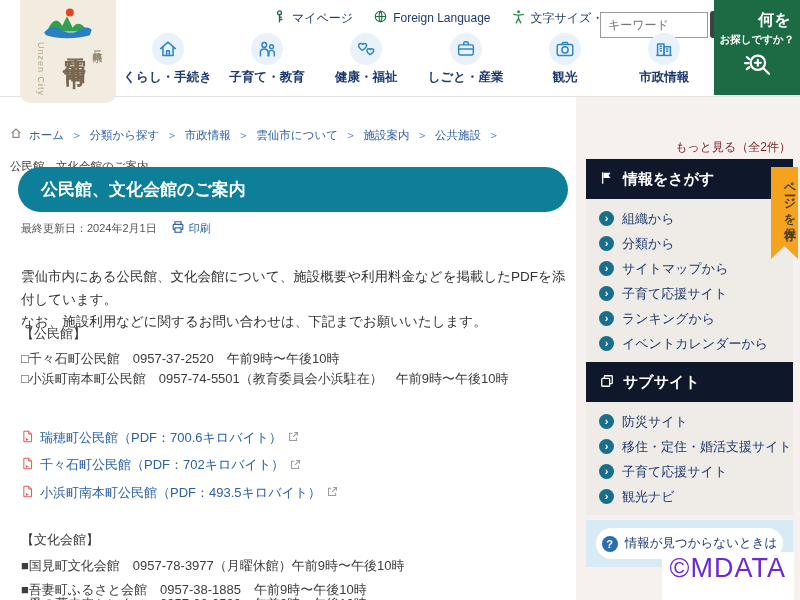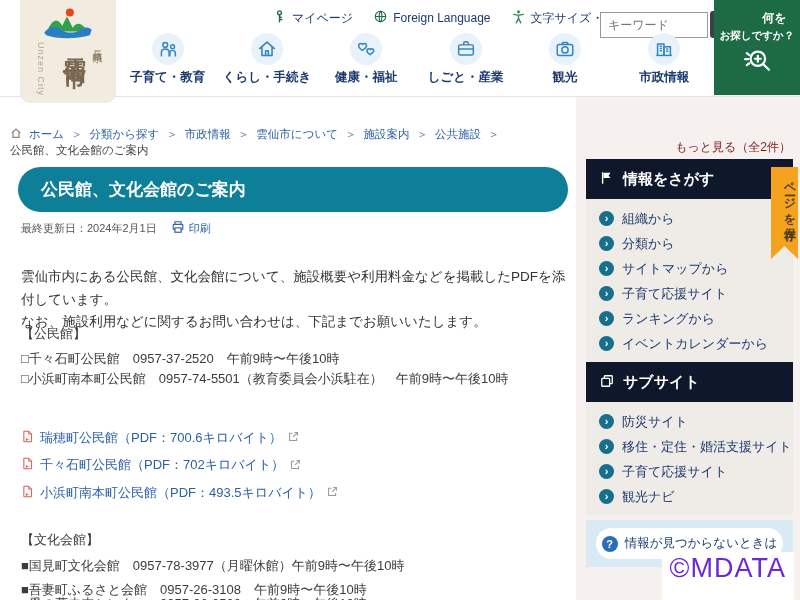--- a/index.html
+++ b/index.html
@@ -28,36 +28,36 @@
 
   .search-wrap { position:absolute; top:11px; left:576px; display:flex; align-items:center;margin-left:24px; }
   .search-input { width:108px; height:26px; border:1px solid #9a9a9a; font-size:12px;
                   padding:0 7px; color:#333; background:#fff; }
   .search-btn { width:27px; height:27px; margin-left:2px; background:#3d4142;
                 border:none; border-radius:3px; display:flex; align-items:center;
                 justify-content:center; cursor:pointer; }
 
   .banner { position:absolute; top:0; right:0; width:86px; height:95px;
             background:#1c6b45; color:#fff; text-align:center; cursor:pointer; z-index:8; }
-  .banner .b1 { font-size:12px; font-weight:bold; margin-top:10px;padding-left:35px; }
+  .banner .b1 { font-size:16px; font-weight:bold; margin-top:10px;padding-left:35px; }
   .banner .b2 { font-size:10.5px; font-weight:bold; margin-top:2px; }
 
   .nav { position:absolute; top:33px; left:118px; width:596px; display:flex; }
   .nav-item { flex:1; text-align:center; cursor:pointer; }
   .nav-ico { width:32px; height:32px; margin:0 auto; background:#e9f1fa; border-radius:50%;
              display:flex; align-items:center; justify-content:center; }
   .nav-label { margin-top:4px; font-size:12.5px; font-weight:bold; color:#1d3a70; }
 
   
   .right-bg { position:absolute; top:97px; left:576px; width:224px; height:503px;
               background:#f6f1ef; z-index:0; }
 
   
   .breadcrumb { position:absolute; top:127px; left:10px; width:565px; z-index:2;
-                display:flex; flex-wrap:wrap; align-items:flex-start; gap:0 7px;
+                display:flex; flex-wrap:wrap; align-items:flex-end; gap:16px 7px;
                 font-size:11.5px; line-height:15px; }
   .breadcrumb a { color:#2b5fa7; text-decoration:none; cursor:pointer; }
   .breadcrumb .sep { color:#5b7fa8; }
   .breadcrumb .cur { color:#444; }
 
   
   .page-title { position:absolute; top:167px; left:18px; width:550px; height:45px;
                 background:#0e7f98; border-radius:23px; color:#fff; z-index:2;
                 font-size:17px; font-weight:bold; line-height:45px; padding-left:23px; }
   .meta { position:absolute; top:220px; left:21px; display:flex; gap:14px;
@@ -167,41 +167,41 @@
             </g>
           </svg>
       </span>
     </button>
   </div>
 
   <div class="nav">
     <div class="nav-item">
       <div class="nav-ico">
         <svg viewBox="0 0 24 24" width="22" height="22">
+            <g fill="none" stroke="#2f86c0" stroke-width="1.7" stroke-linecap="round" stroke-linejoin="round">
+              <path d="M4 11.5 12 4.5l8 7"></path>
+              <path d="M6.5 10v9h11v-9"></path>
+              <path d="M10.5 19v-5h3v5"></path>
+            </g>
+          </svg>
+      </div>
+      <div class="nav-label">くらし・手続き</div>
+    </div>
+    <div class="nav-item">
+      <div class="nav-ico">
+        <svg viewBox="0 0 24 24" width="22" height="22">
             <g fill="none" stroke="#2f86c0" stroke-width="1.6" stroke-linecap="round">
               <circle cx="9" cy="7.5" r="2.6"></circle>
               <path d="M4.8 19.5v-3.7c0-2.3 1.8-3.8 4.2-3.8s4.2 1.5 4.2 3.8v3.7"></path>
               <circle cx="17" cy="9.5" r="2.1"></circle>
               <path d="M14 19.5v-2.8c0-1.9 1.3-3.2 3-3.2s3 1.3 3 3.2v2.8"></path>
             </g>
           </svg>
       </div>
       <div class="nav-label">子育て・教育</div>
-    </div>
-    <div class="nav-item">
-      <div class="nav-ico">
-        <svg viewBox="0 0 24 24" width="22" height="22">
-            <g fill="none" stroke="#2f86c0" stroke-width="1.7" stroke-linecap="round" stroke-linejoin="round">
-              <path d="M4 11.5 12 4.5l8 7"></path>
-              <path d="M6.5 10v9h11v-9"></path>
-              <path d="M10.5 19v-5h3v5"></path>
-            </g>
-          </svg>
-      </div>
-      <div class="nav-label">くらし・手続き</div>
     </div>
     <div class="nav-item">
       <div class="nav-ico">
         <svg viewBox="0 0 24 24" width="22" height="22">
             <g fill="none" stroke="#2f86c0" stroke-width="1.6" stroke-linejoin="round">
               <path d="M8 13.5C5.7 11.8 4 10.3 4 8.4 4 7 5 6 6.4 6c.8 0 1.5.4 1.9 1 .4-.6 1.1-1 1.9-1C11.6 6 12.6 7 12.6 8.4c0 1.9-2.3 3.4-4.6 5.1z"></path>
               <path d="M16.5 18.2c-2-1.5-3.5-2.8-3.5-4.4 0-1.2.9-2.1 2.1-2.1.7 0 1.3.3 1.6.9.3-.6.9-.9 1.6-.9 1.2 0 2.1.9 2.1 2.1 0 1.6-1.9 2.9-3.9 4.4z"></path>
             </g>
           </svg>
       </div>
@@ -381,21 +381,21 @@
             <path d="M8 2h4v4M12 2 6.5 7.5"></path>
           </g>
         </svg>
     </span>
   </div>
 </div>
 
 <div class="sec-bunka">
   <div class="hd">【文化会館】</div>
   <div class="row">■国見町文化会館　0957-78-3977（月曜休館）午前9時〜午後10時</div>
-  <div class="row">■吾妻町ふるさと会館　0957-26-3108　午前9時〜午後10時</div>
+  <div class="row">■吾妻町ふるさと会館　0957-38-1885　午前9時〜午後10時</div>
 </div>
 <div class="clipped-row">■愛の夢未来センター　0957-36-2500　午前9時〜午後10時</div>
 
 <div class="more-link">もっと見る（全2件）</div>
 
 <div class="sidebar">
   <div class="side-head">
     <span>
       <svg viewBox="0 0 16 16" width="14" height="14">
           <path d="M3 1.5v13" stroke="#fff" stroke-width="1.6"></path>

